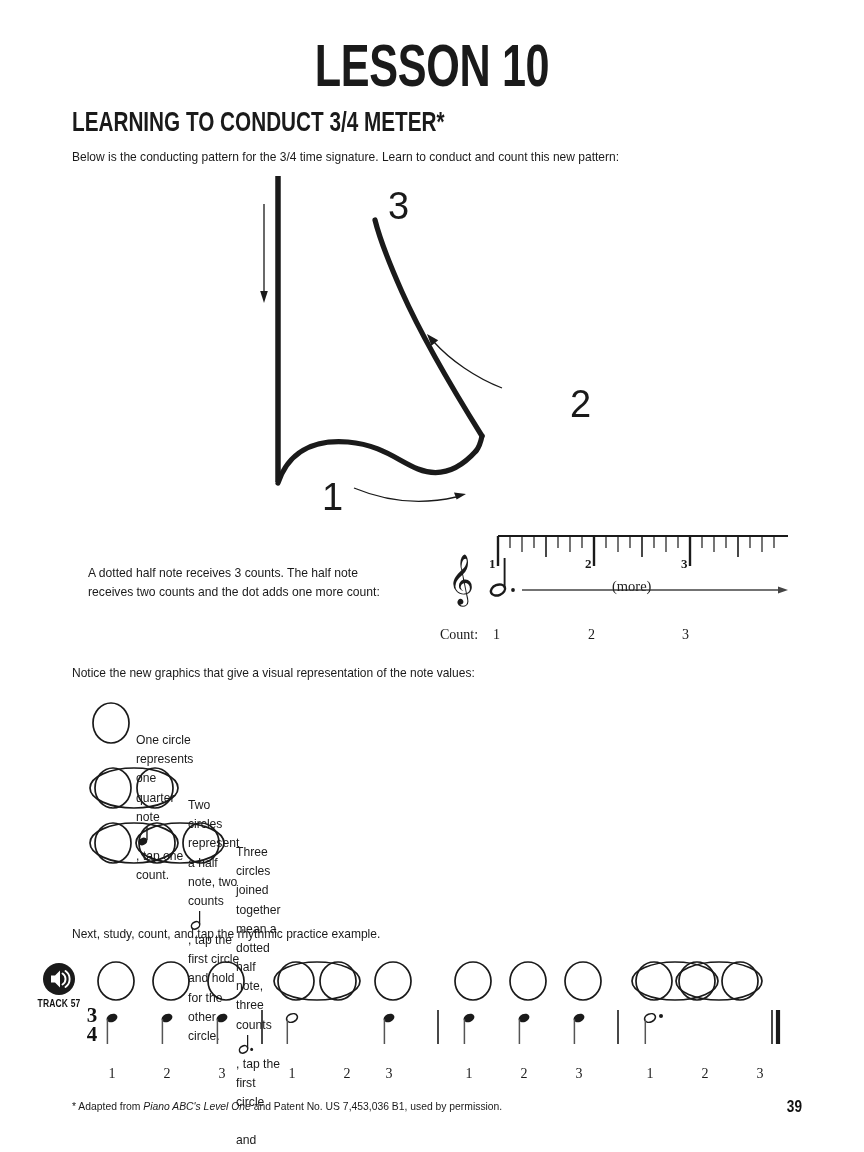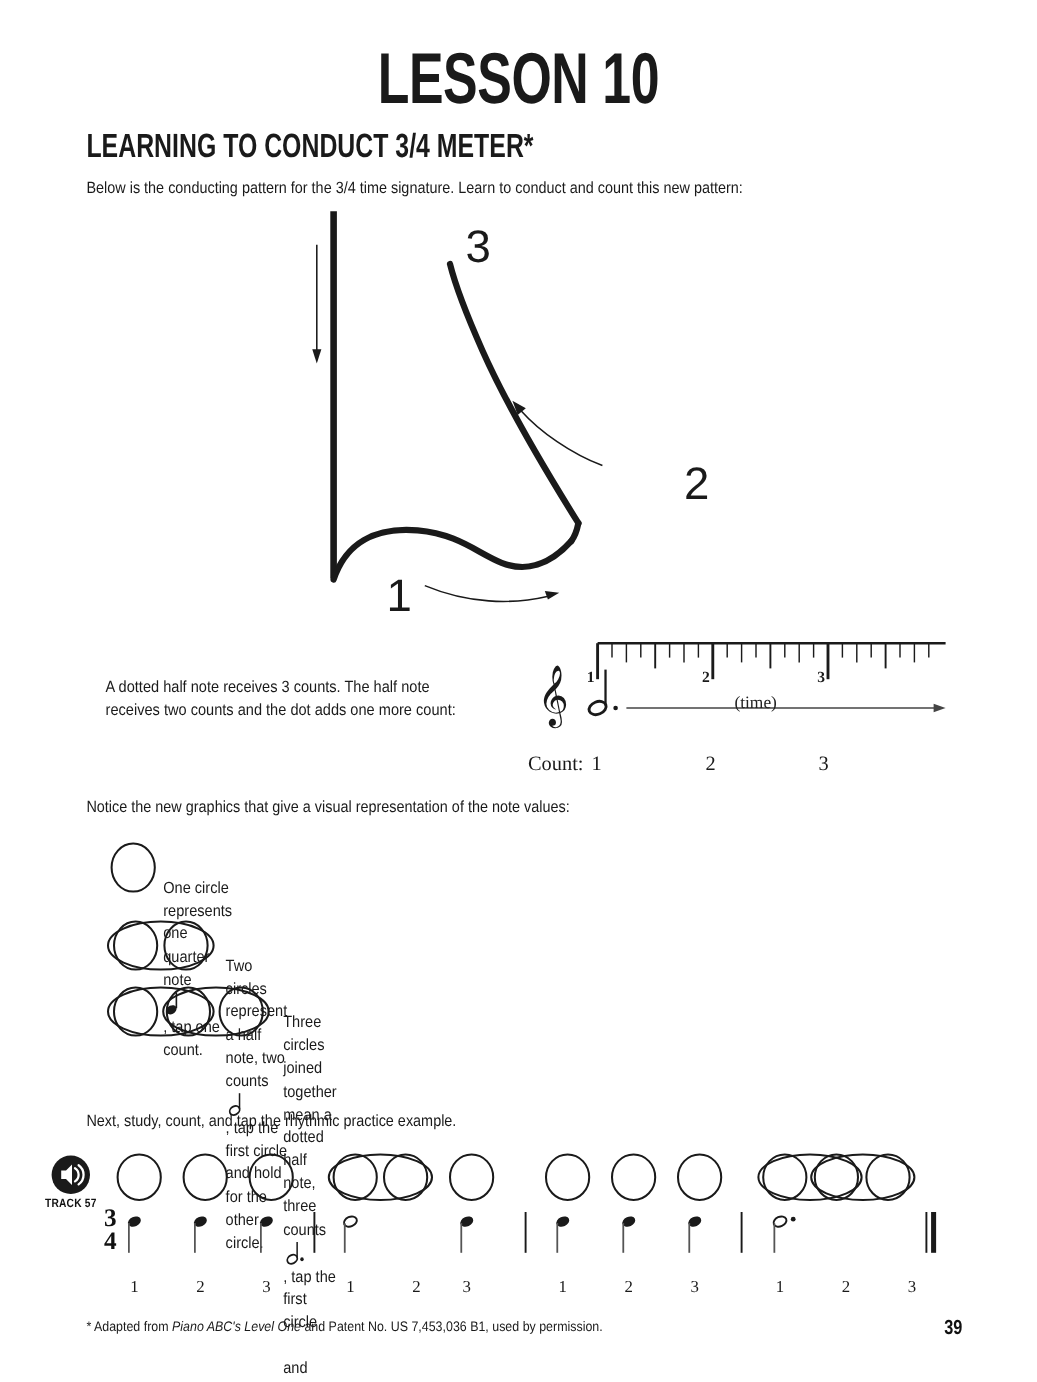--- a/index.html
+++ b/index.html
@@ -114,21 +114,21 @@
     font-size: 14.5px;
     color: #222;
   }
   .count-row {
     position: absolute;
     top: 99px;
     left: 0px;
     width: 360px;
     height: 22px;
     font-family: "Liberation Serif", serif;
-    font-size: 17px;
+    font-size: 14px;
     color: #1a1a1a;
   }
   .count-label { position: absolute; left: 0px;   top: 0; }
   .count-n1    { position: absolute; left: 53px;  top: 0; }
   .count-n2    { position: absolute; left: 148px; top: 0; }
   .count-n3    { position: absolute; left: 242px; top: 0; }
 
   
   .circ-row {
     position: absolute;
@@ -313,21 +313,21 @@
         <ellipse cx="58" cy="62" rx="7.4" ry="5.2" transform="rotate(-22 58 62)" fill="none" stroke="#1a1a1a" stroke-width="2.4"></ellipse>
         <line x1="64.6" y1="60" x2="64.6" y2="30" stroke="#1a1a1a" stroke-width="1.9"></line>
         <circle cx="73" cy="62" r="1.9" fill="#1a1a1a"></circle>
       </g>
 
       <g>
         <line x1="82" y1="62" x2="340" y2="62" stroke="#444444" stroke-width="1.3"></line>
         <path d="M 348 62 L 338 58.4 L 338 65.6 Z" fill="#444444"></path>
       </g>
     </svg>
-    <div class="hold-label">(time)</div>
+    <div class="hold-label">(more)</div>
     <div class="count-row">
       <span class="count-label">Count:</span>
       <span class="count-n1">1</span>
       <span class="count-n2">2</span>
       <span class="count-n3">3</span>
     </div>
   </div>
 
   <div class="body-text notice-line">Notice the new graphics that give a visual representation of the note values:</div>
 

